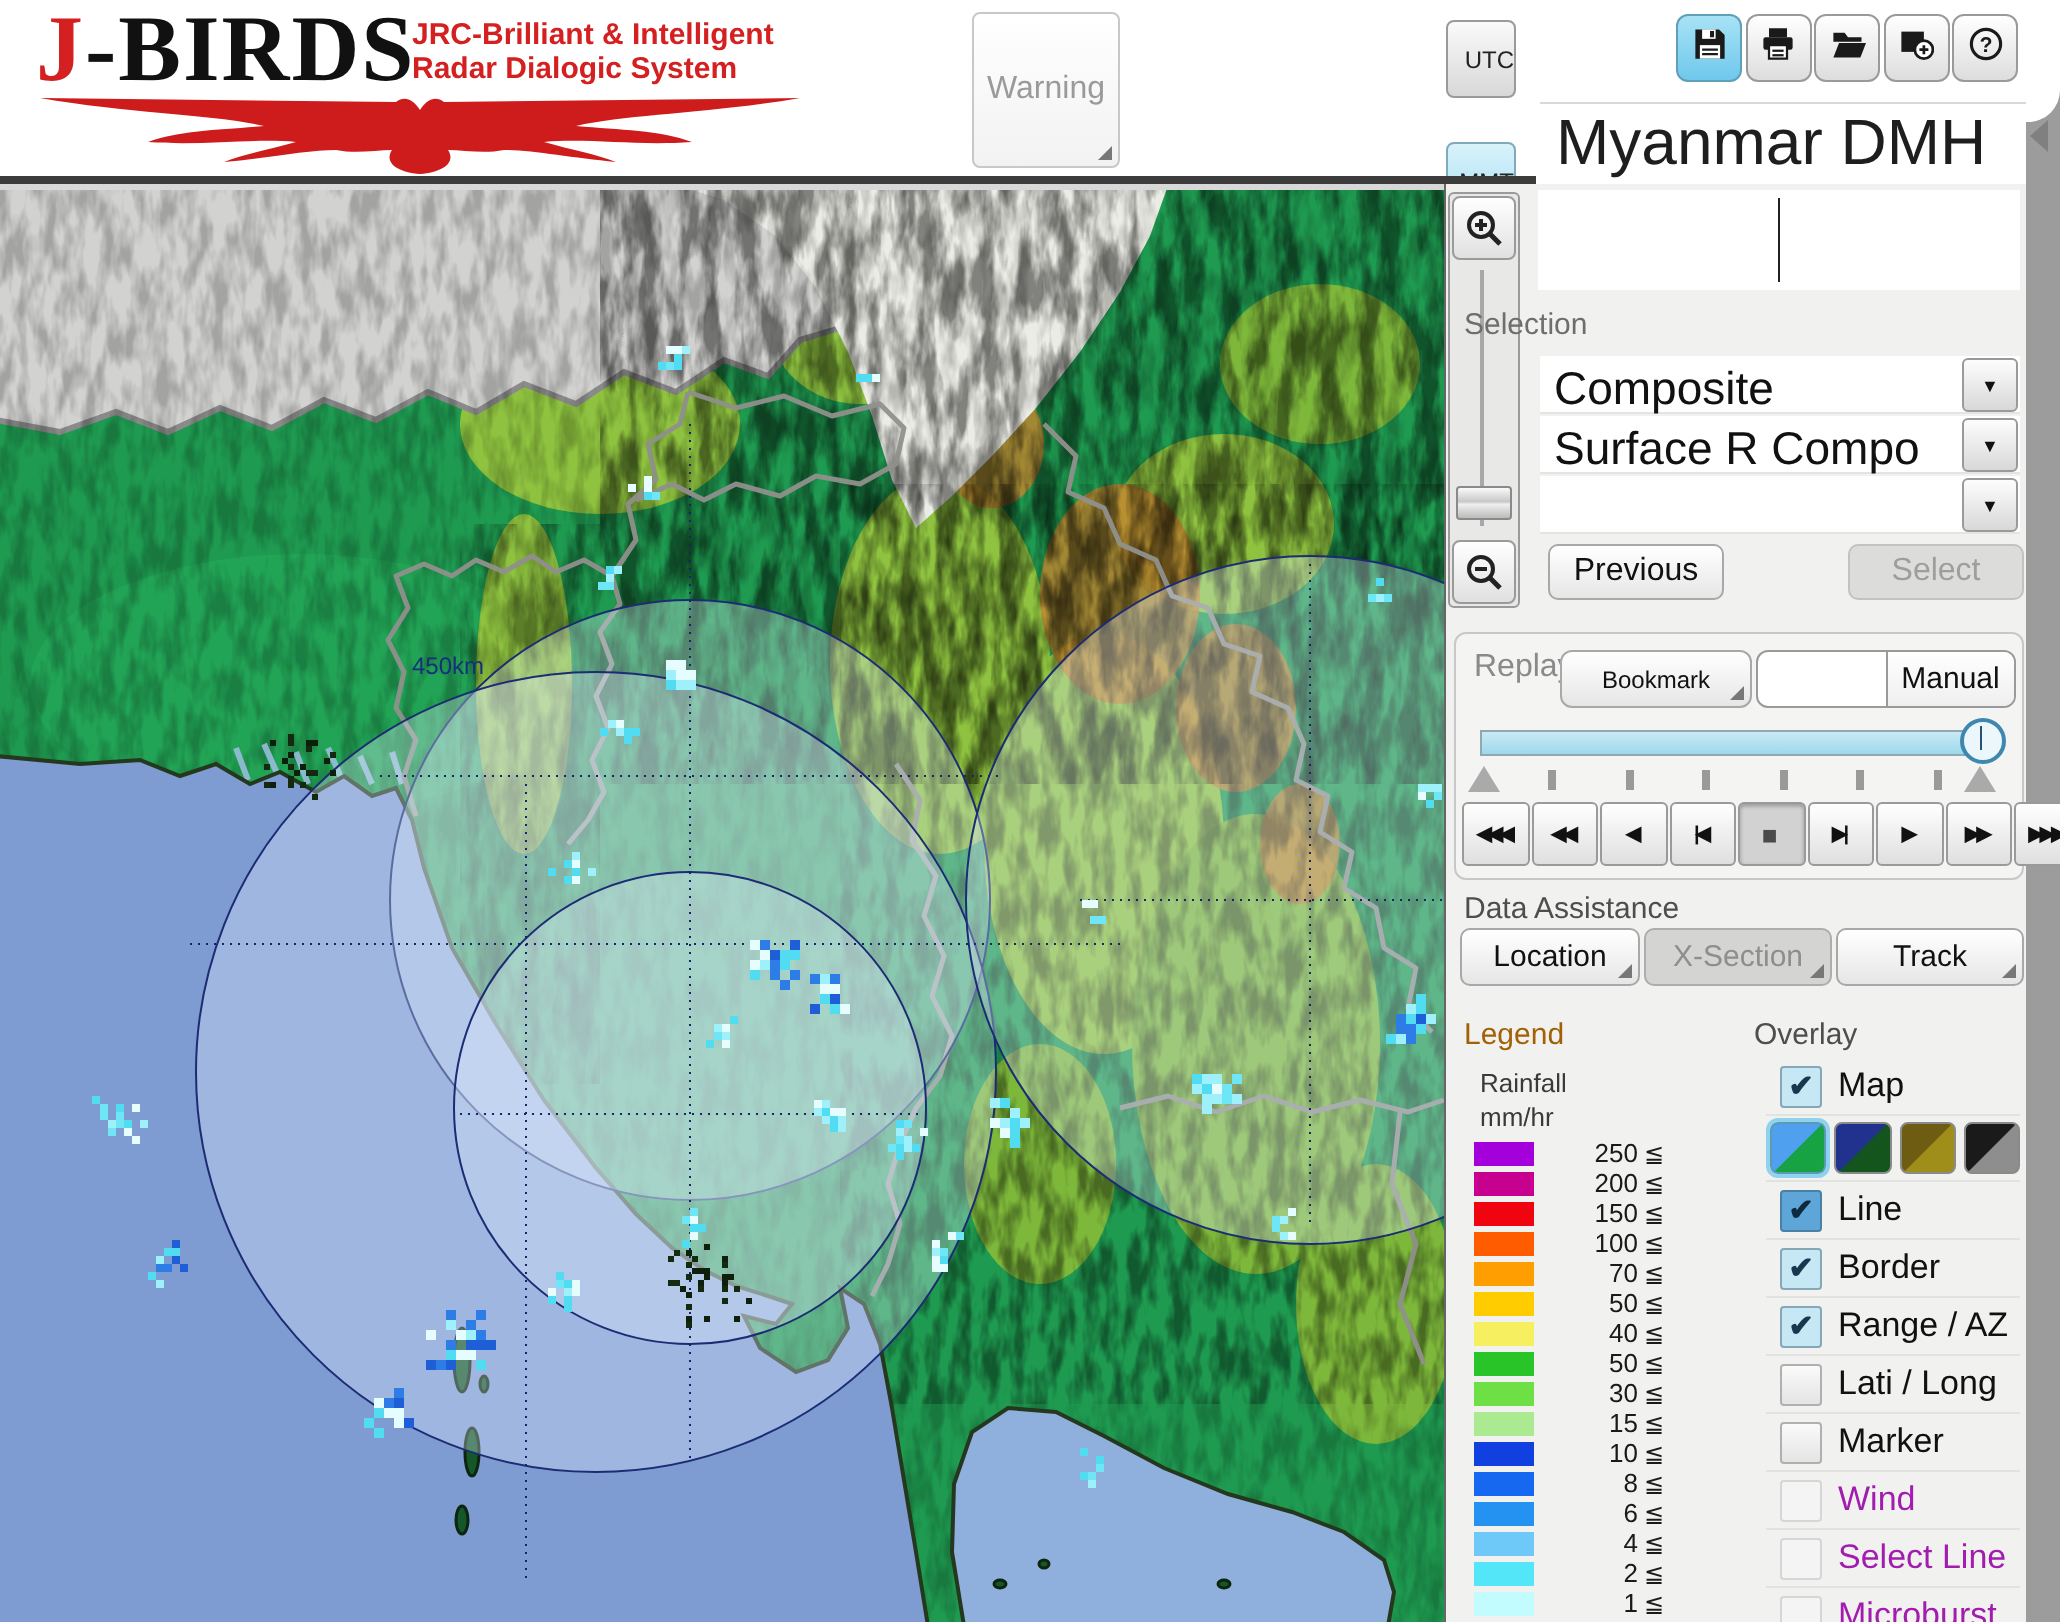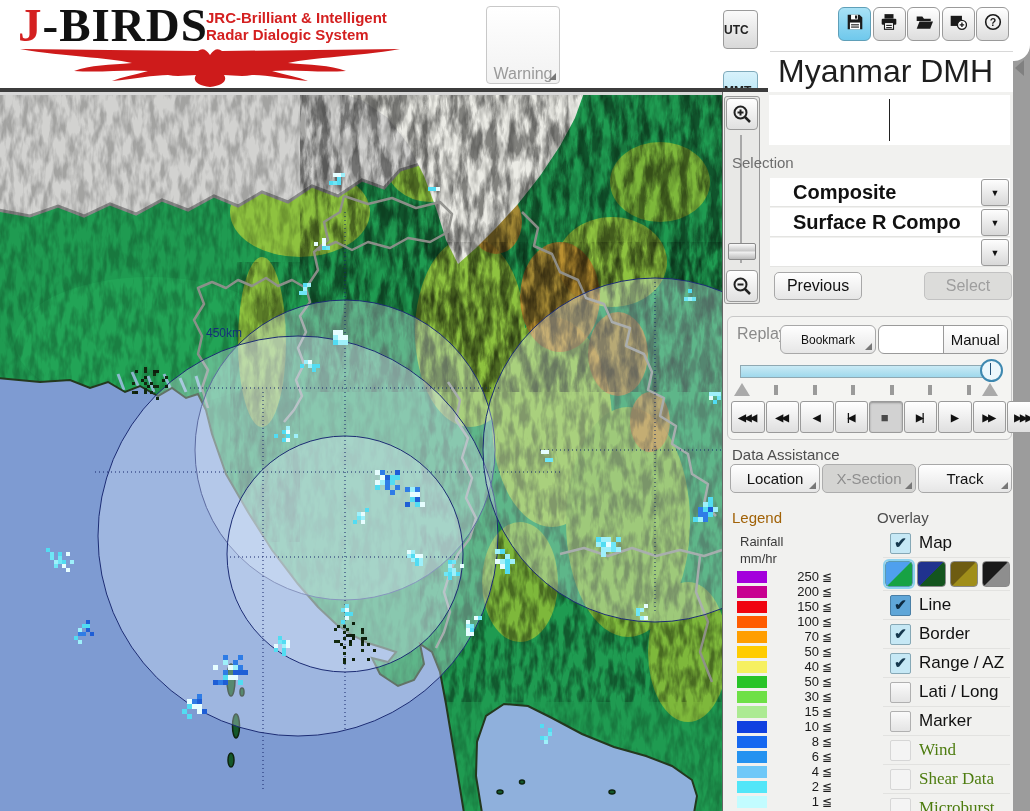--- a/index.html
+++ b/index.html
@@ -10,25 +10,25 @@
   #header-border{position:absolute;left:0;top:88px;width:768px;height:4px;background:#3C3C3C;}
   #logo{position:absolute;left:14px;top:0;width:420px;height:90px;}
   #logo-title{position:absolute;left:4px;top:-2px;font-family:"Liberation Serif",serif;font-weight:bold;font-size:47px;letter-spacing:1px;color:#111;}
   #logo-title .j{color:#D42020;}
   #logo-sub{position:absolute;left:192px;top:9px;font-size:15px;font-weight:bold;color:#D42020;line-height:17px;white-space:nowrap;}
   #eagle{position:absolute;left:-4px;top:44px;}
   .big-btn{position:absolute;background:linear-gradient(#FFFFFF,#F2F2F2);border:1px solid #C8C8C8;border-radius:4px;color:#9A9A9A;
            display:flex;align-items:center;justify-content:center;font-size:16px;}
   .corner::after{content:"";position:absolute;right:3px;bottom:3px;width:0;height:0;
            border-left:7px solid transparent;border-bottom:7px solid #777;}
-  #warning-btn{left:486px;top:6px;width:72px;height:76px;align-items:flex-end;}
+  #warning-btn{left:486px;top:6px;width:72px;height:76px;}
   #clock-time{position:absolute;left:568px;top:4px;font-size:41px;color:#3E3E3E;letter-spacing:1px;}
   #clock-date{position:absolute;left:568px;top:56px;font-size:23px;color:#3E3E3E;white-space:nowrap;}
   .tz-btn{position:absolute;left:723px;width:33px;height:37px;border:1px solid #9A9A9A;border-radius:4px;
-          font-size:12px;font-weight:bold;color:#222;display:flex;align-items:center;justify-content:flex-start;
+          font-size:12px;font-weight:normal;color:#222;display:flex;align-items:center;justify-content:flex-end;
           background:linear-gradient(#FAFAFA,#D8D8D8);}
   #tz-utc{top:10px;}
   #tz-mmt{top:51px;background:linear-gradient(#D8F2FB,#A6DFF2);border-color:#7FAABB;margin-top:20px;}
   .tool-btn{position:absolute;top:7px;width:31px;height:32px;border:1px solid #9A9A9A;border-radius:6px;
           background:linear-gradient(#FFFFFF,#DDDDDD);display:flex;align-items:center;justify-content:center;}
   .tool-btn.selected{background:linear-gradient(#A8E2F6,#6FC8EC);border-color:#5F9FB8;}
   
   #right-strip{position:absolute;left:1013px;top:45px;width:17px;height:766px;background:#9C9C9C;}
   #strip-notch{position:absolute;left:1013px;top:45px;width:17px;height:16px;background:#FFFFFF;border-bottom-right-radius:16px;}
   #fold-arrow{position:absolute;left:1015px;top:60px;width:0;height:0;border-top:8px solid transparent;border-bottom:8px solid transparent;border-right:9px solid #808080;}
@@ -46,21 +46,21 @@
   .zoom-btn{position:absolute;left:1px;width:30px;height:30px;border:1px solid #9A9A9A;border-radius:4px;background:linear-gradient(#FFFFFF,#E0E0E0);display:flex;align-items:center;justify-content:center;}
   #zoom-in{top:1px;} #zoom-out{bottom:1px;}
   #zoom-track{position:absolute;left:15px;top:38px;width:2px;height:128px;background:#A8A8A8;}
   #zoom-handle{position:absolute;left:3px;top:146px;width:26px;height:15px;background:linear-gradient(#FAFAFA,#C8C8C8 45%,#EFEFEF 55%,#BBBBBB);border:1px solid #8A8A8A;border-radius:2px;}
   
   #sel-box{position:absolute;left:46px;top:3px;width:241px;height:50px;background:#FFF;}
   #sel-caret{position:absolute;left:120px;top:4px;width:1px;height:42px;background:#222;}
   .panel-label{position:absolute;font-size:15px;color:#6E6E6E;}
   #selection-label{left:9px;top:62px;}
   .dropdown{position:absolute;left:47px;width:240px;height:28px;background:#FFF;border-bottom:1px solid #E4E4E2;}
-  .dropdown .val{position:absolute;left:7px;top:3px;font-size:20px;font-weight:bold;color:#111;margin-left:16px;}
+  .dropdown .val{position:absolute;left:7px;top:3px;font-size:23px;font-weight:normal;color:#111;}
   .dd-btn{position:absolute;right:1px;top:1px;width:26px;height:25px;border:1px solid #9A9A9A;border-radius:3px;background:linear-gradient(#FDFDFD,#D8D8D8);display:flex;align-items:center;justify-content:center;font-size:9px;color:#111;}
   #dd1{top:86px;} #dd2{top:116px;} #dd3{top:146px;}
   .push-btn{position:absolute;height:26px;border:1px solid #A8A8A8;border-radius:5px;background:linear-gradient(#FFFFFF,#E6E6E6);
             font-size:16px;color:#111;display:flex;align-items:center;justify-content:center;}
   #previous-btn{left:51px;top:180px;width:86px;}
   #select-btn{left:201px;top:180px;width:86px;background:#DCDCDA;color:#9E9E9E;border-color:#C2C2C2;}
   
   #replay-box{position:absolute;left:4px;top:224px;width:283px;height:122px;border:1px solid #C8C8C8;border-radius:6px;background:#F4F4F2;}
   #replay-label{position:absolute;left:9px;top:8px;font-size:16px;color:#8A8A8A;}
   #bookmark-btn{position:absolute;left:52px;top:8px;width:94px;height:27px;border-radius:6px;font-size:12px;color:#111;}
@@ -89,21 +89,21 @@
   #legend-rows{position:absolute;left:14px;top:477px;}
   .lg-row{display:flex;align-items:center;height:15px;}
   .lg-swatch{width:30px;height:12px;}
   .lg-val{width:52px;text-align:right;font-size:13px;color:#1A1A1A;}
   .lg-lte{font-size:12px;color:#1A1A1A;margin-left:3px;}
   
   #overlay-label{left:154px;top:417px;color:#4E4E4E;}
   #overlay-list{position:absolute;left:160px;top:437px;width:127px;}
   .ov-row{position:relative;display:flex;align-items:center;height:28px;border-bottom:1px solid #E2E2E0;padding-left:7px;}
   .ov-label{font-size:17px;color:#111;margin-left:8px;white-space:nowrap;}
-  .ov-row.disabled .ov-label{color:#4d7c0f;font-family:Liberation Serif, serif;}
+  .ov-row.disabled .ov-label{color:#a21caf;}
   .cb{width:19px;height:19px;border:1px solid #B0B0B0;border-radius:2px;background:linear-gradient(#FAFAFA,#E4E4E4);
       display:flex;align-items:center;justify-content:center;font-size:15px;font-weight:bold;color:#16384E;}
   .cb.checked{background:#C6E8F5;border-color:#86A8B6;}
   .cb.checked-strong{background:#5FA6D8;border-color:#4A7FA6;color:#0E2A40;}
   .cb.disabled{border-color:#D6D6D6;background:#F4F4F4;}
   #map-styles{display:flex;gap:4px;align-items:center;height:32px;border-bottom:1px solid #E2E2E0;padding-left:2px;}
   .ms-swatch{width:27px;height:24px;border:1px solid #8A8A8A;border-radius:4px;}
   .ms-swatch.selected{outline:2px solid #8ED2EE;outline-offset:0;border-color:#5A9AB4;}
 </style>
 </head>
@@ -906,21 +906,21 @@
         <div class="ov-row">
           <span class="cb "></span>
     <span class="ov-label">Marker</span>
         </div>
         <div class="ov-row disabled">
           <span class="cb disabled"></span>
     <span class="ov-label">Wind</span>
         </div>
         <div class="ov-row disabled">
           <span class="cb disabled"></span>
-    <span class="ov-label">Shear Data</span>
+    <span class="ov-label">Select Line</span>
         </div>
         <div class="ov-row disabled">
           <span class="cb disabled"></span>
     <span class="ov-label">Microburst</span>
         </div>
       </div>
   </div>
 </div>
 
 </body></html>

